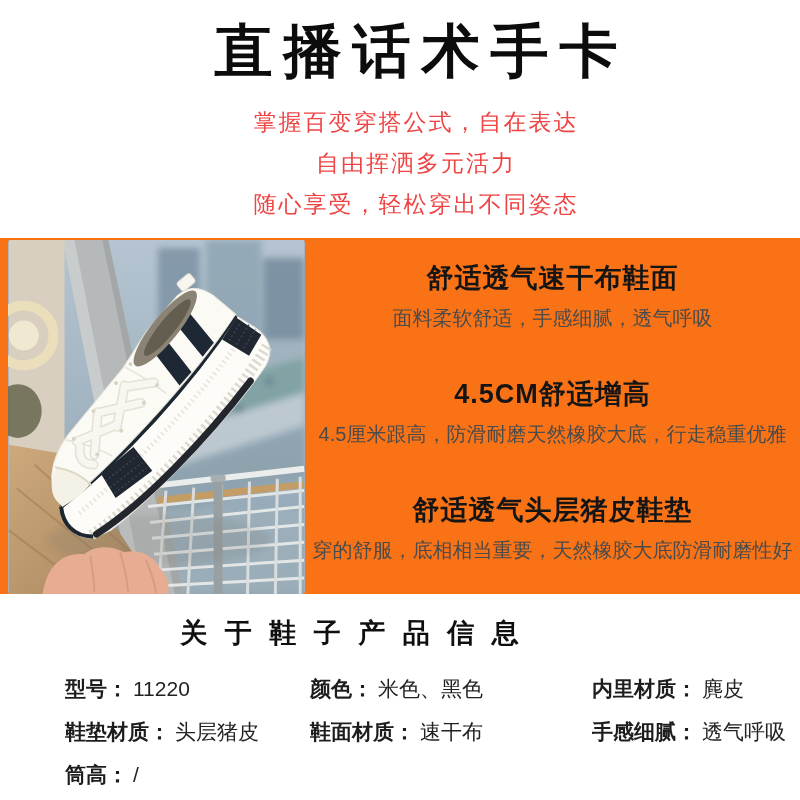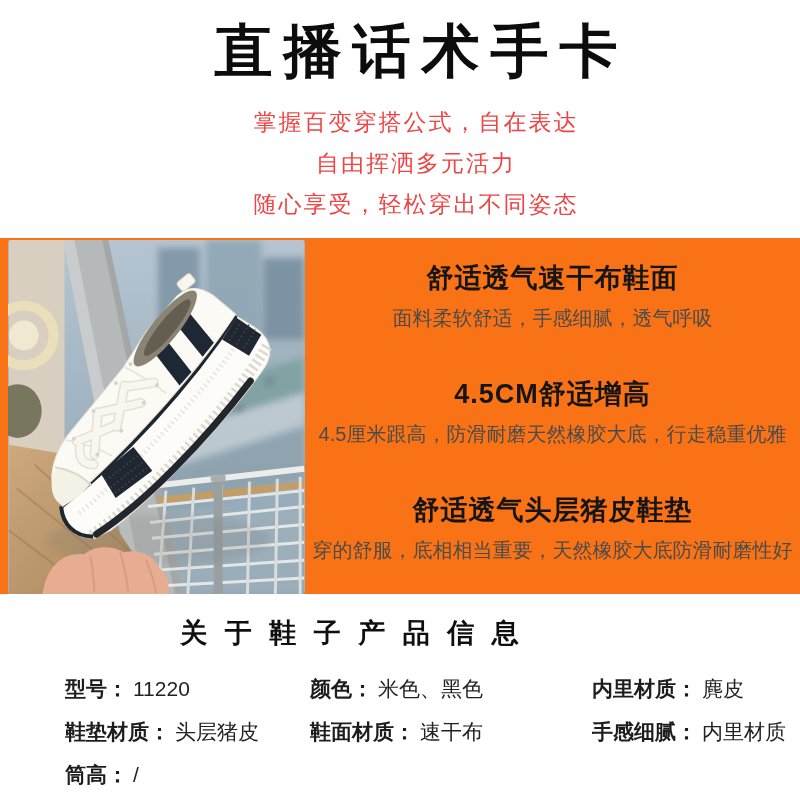--- a/index.html
+++ b/index.html
@@ -221,21 +221,21 @@
         <span class="spec-label">内里材质：</span><span class="spec-value">麂皮</span>
       </div>
       <div class="spec-cell">
         <span class="spec-label">鞋垫材质：</span><span class="spec-value">头层猪皮</span>
       </div>
 
       <div class="spec-cell">
         <span class="spec-label">鞋面材质：</span><span class="spec-value">速干布</span>
       </div>
       <div class="spec-cell">
-        <span class="spec-label">手感细腻：</span><span class="spec-value">内里材质</span>
+        <span class="spec-label">手感细腻：</span><span class="spec-value">透气呼吸</span>
       </div>
       <div class="spec-cell">
         <span class="spec-label">筒高：</span><span class="spec-value">/</span>
       </div>
 
     </div>
   </div>
 
 </div>
 

